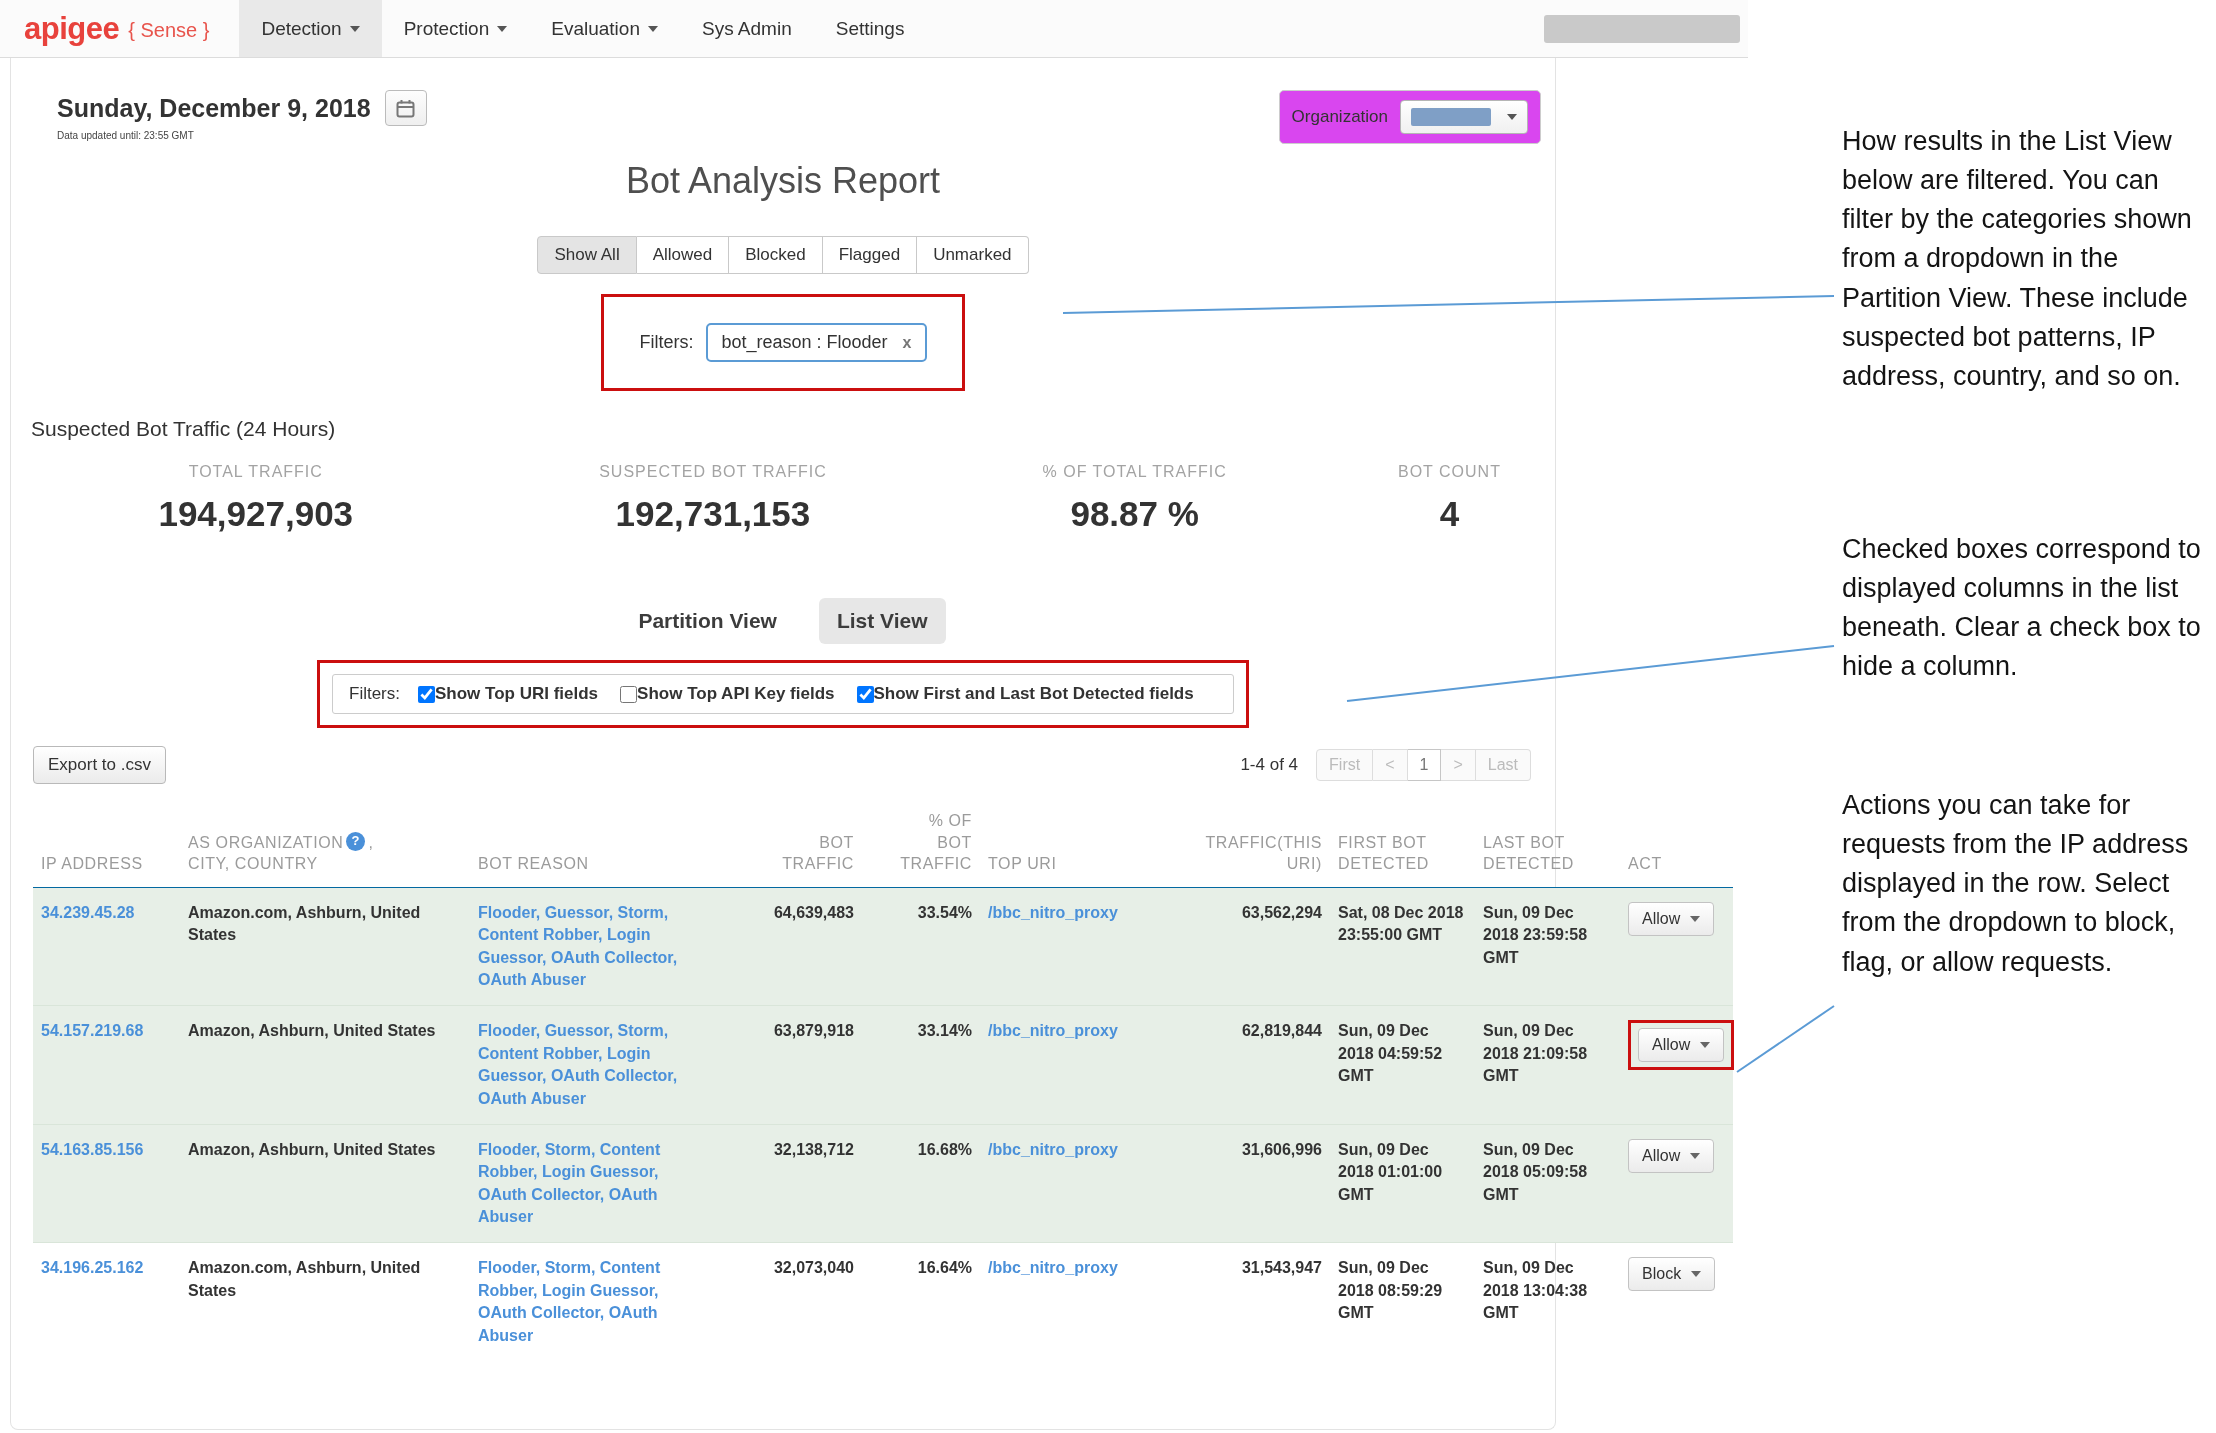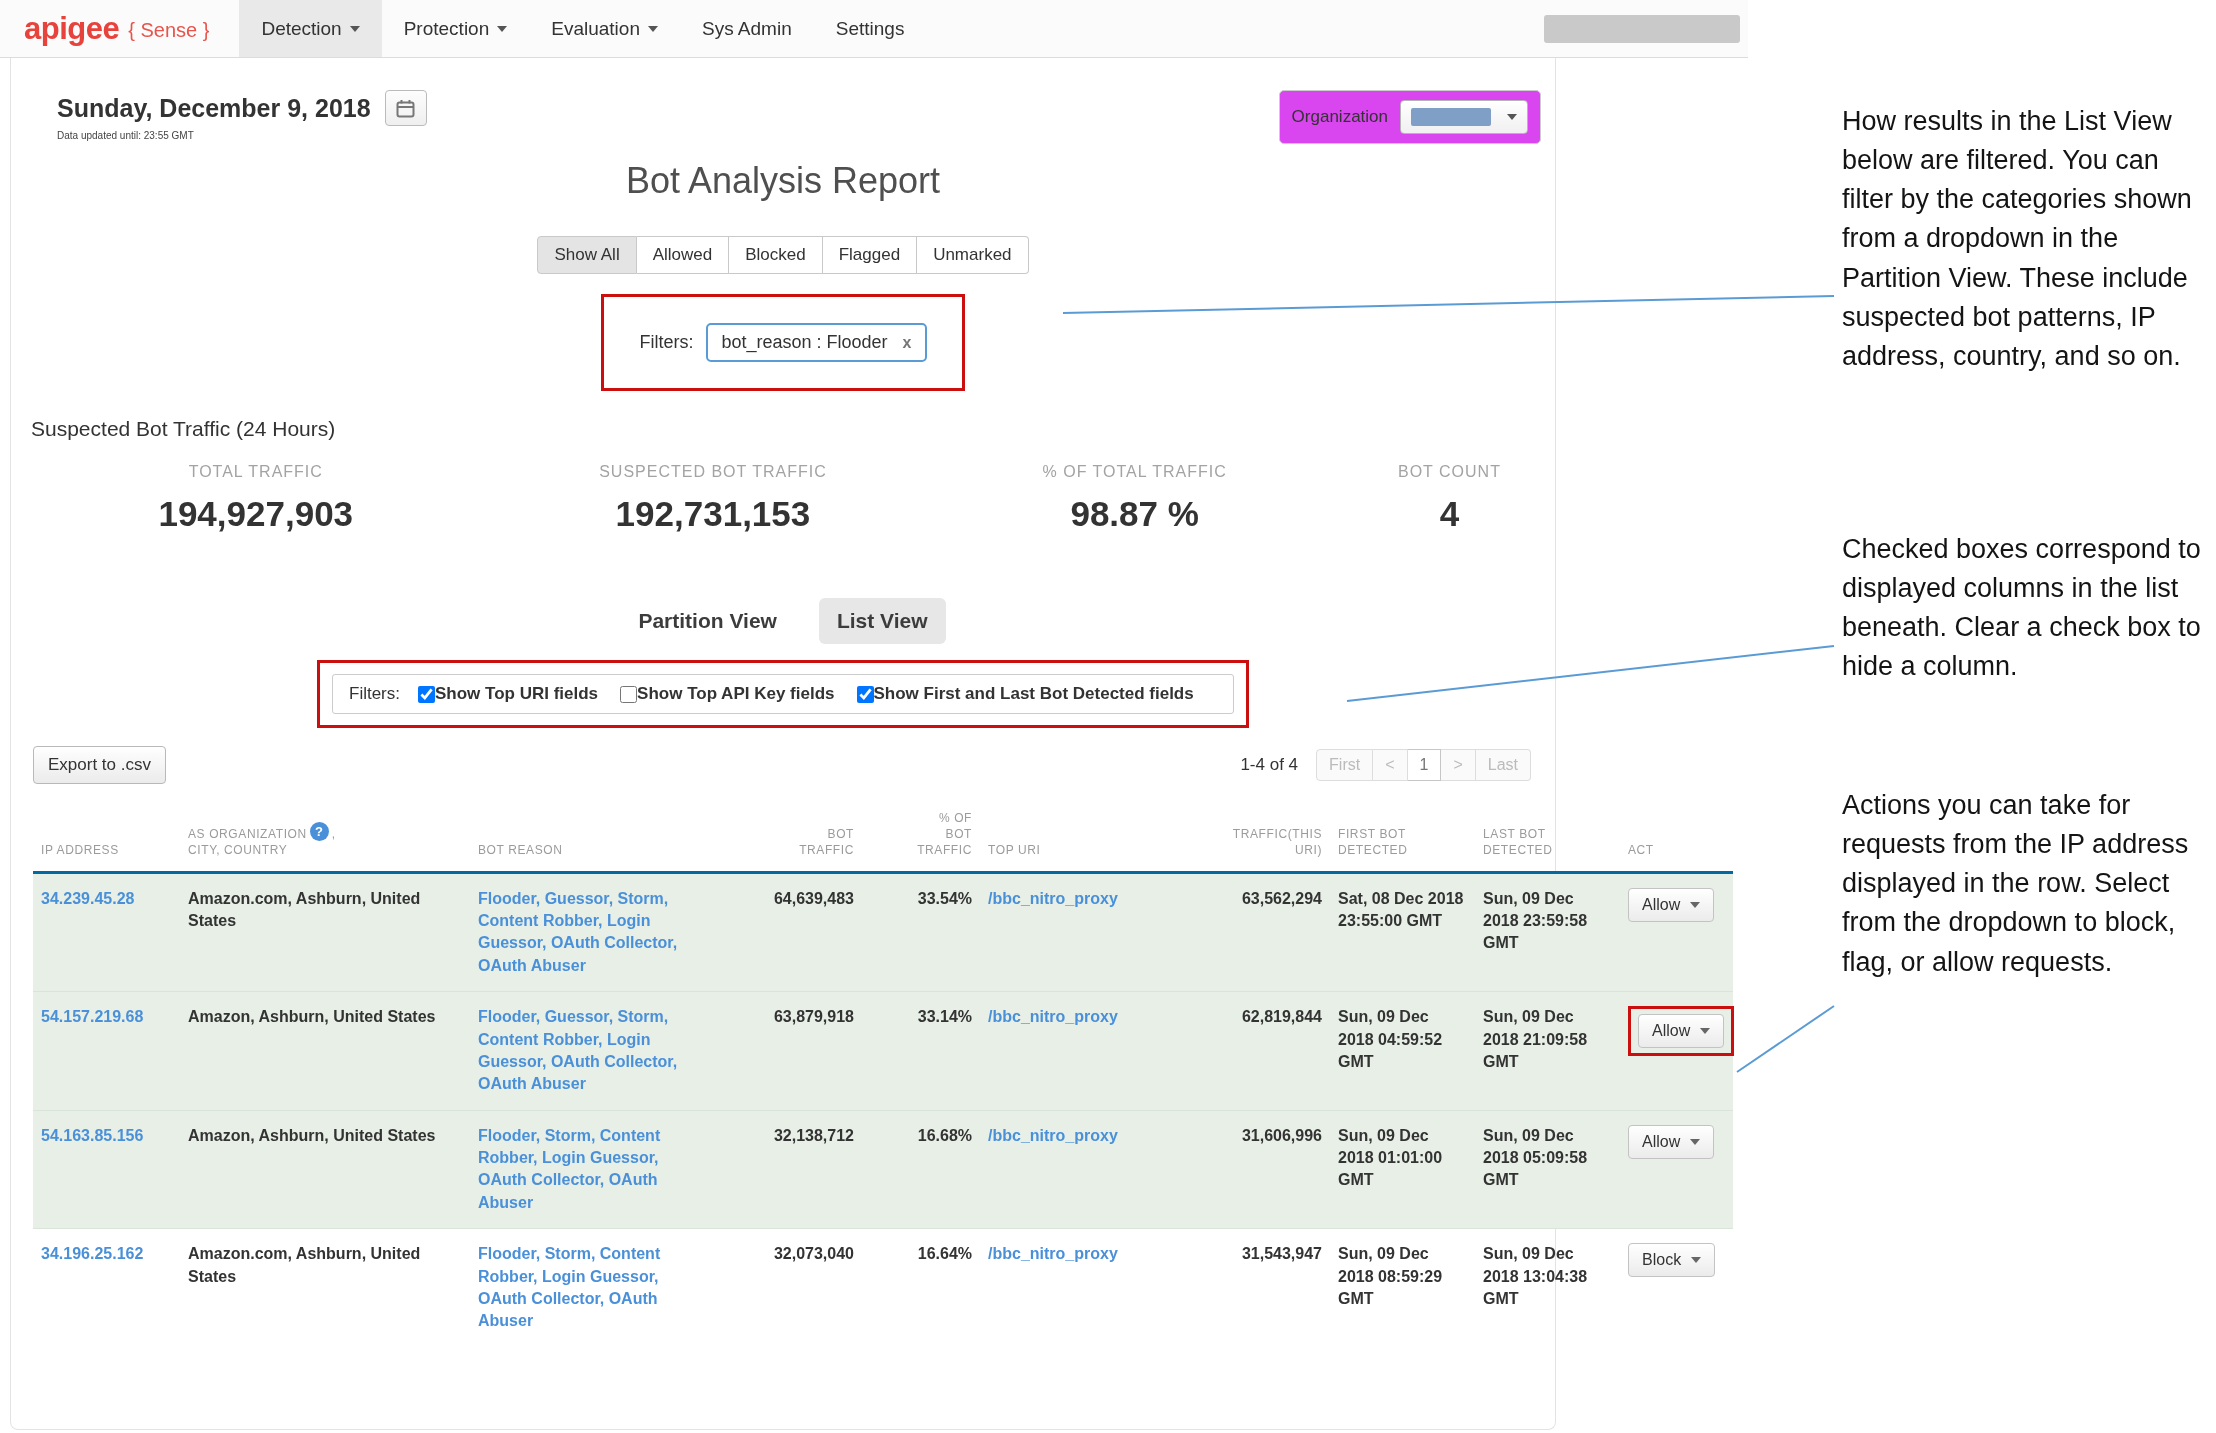--- a/index.html
+++ b/index.html
@@ -130,23 +130,23 @@
     font-size: 16px; padding: 6px 12px; border: 1px solid #ddd; border-left: none;
     background: #fafafa; color: #bbb; cursor: default; font-family: "Liberation Sans", sans-serif;
   }
   .pag-btn:first-child { border-left: 1px solid #ddd; border-radius: 4px 0 0 4px; }
   .pag-btn:last-child { border-radius: 0 4px 4px 0; }
   .pag-btn.current { background: #fff; color: #777; border-color: #c6c6c6; }
 
   
   .bot-table { width: 1700px; margin: 20px 0 0 22px; border-collapse: collapse; table-layout: fixed; }
   .bot-table th {
-    font-size: 12px; font-weight: normal; color: #9b9b9b; letter-spacing: 0.6px;
+    font-size: 16px; font-weight: normal; color: #9b9b9b; letter-spacing: 0.6px;
     text-align: left; vertical-align: bottom;
-    padding: 6px 8px 12px 8px; border-bottom: 3px solid #0369a1; line-height: 1.35;
+    padding: 6px 8px 12px 8px; border-bottom: 1px solid #0369a1; line-height: 1.35;
   }
   .bot-table th.r, .bot-table td.r { text-align: right; }
   .bot-table td {
     font-size: 16px; font-weight: bold; color: #333;
     padding: 14px 8px; vertical-align: top; line-height: 1.4;
     border-bottom: 1px solid #e6e6e6;
   }
   .bot-table tr:last-child td { border-bottom: none; }
   tr.shaded td { background: #e7efe7; border-bottom-color: #d9e5d9; }
   .link { color: #4a90d9; cursor: pointer; }
@@ -166,21 +166,21 @@
     background: linear-gradient(#ffffff, #ebebeb);
     padding: 7px 13px; cursor: pointer; font-family: "Liberation Sans", sans-serif;
   }
   .act-btn .caret { border-top-color: #666; }
 
   
   .annotation {
     position: absolute; left: 1842px; width: 372px;
     font-size: 27px; line-height: 1.45; color: #141414;
   }
-  .a1 { top: 102px; }
+  .a1 { top: 122px; }
   .a2 { top: 530px; }
   .a3 { top: 786px; }
 
   .connectors {
     position: absolute; top: 0; left: 0;
     width: 2216px; height: 1433px;
     pointer-events: none; z-index: 50;
   }
   .connectors line { stroke: #5b9bd5; stroke-width: 2; }
 </style>

